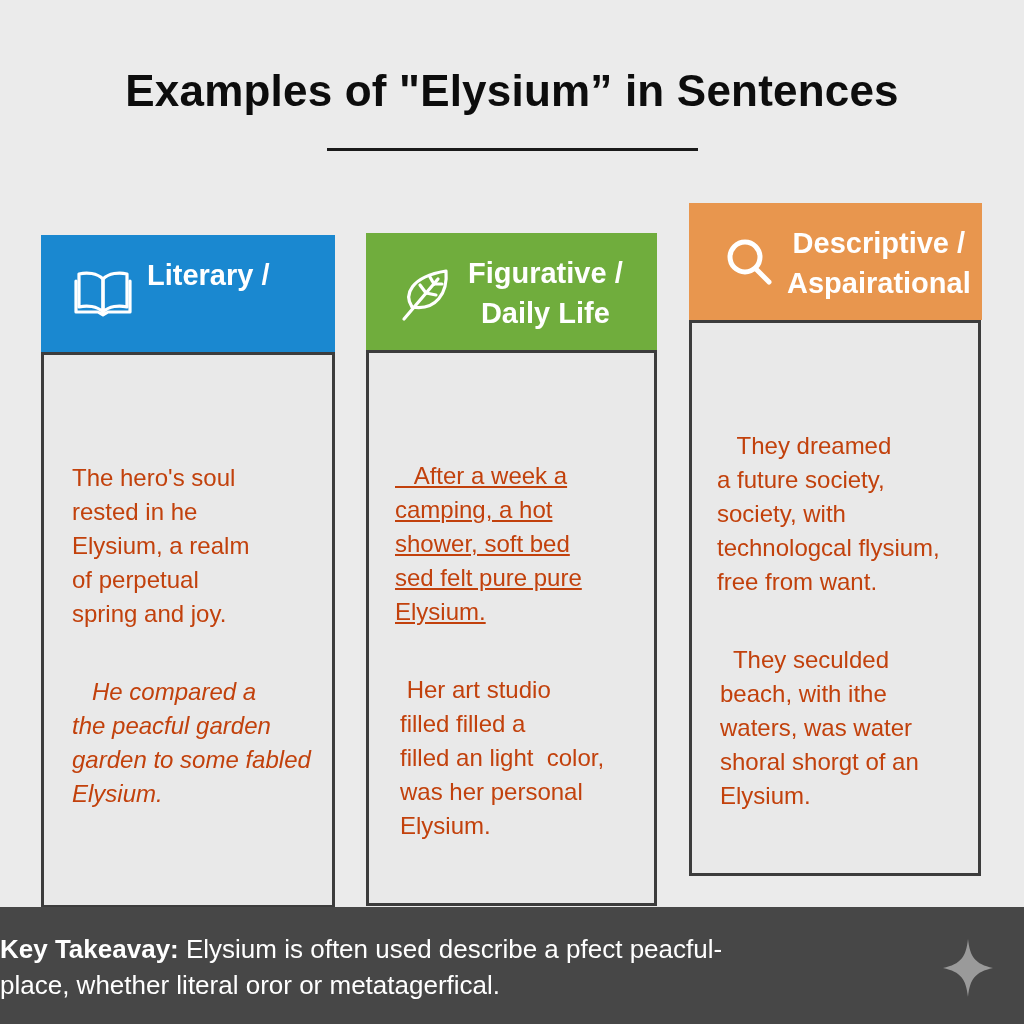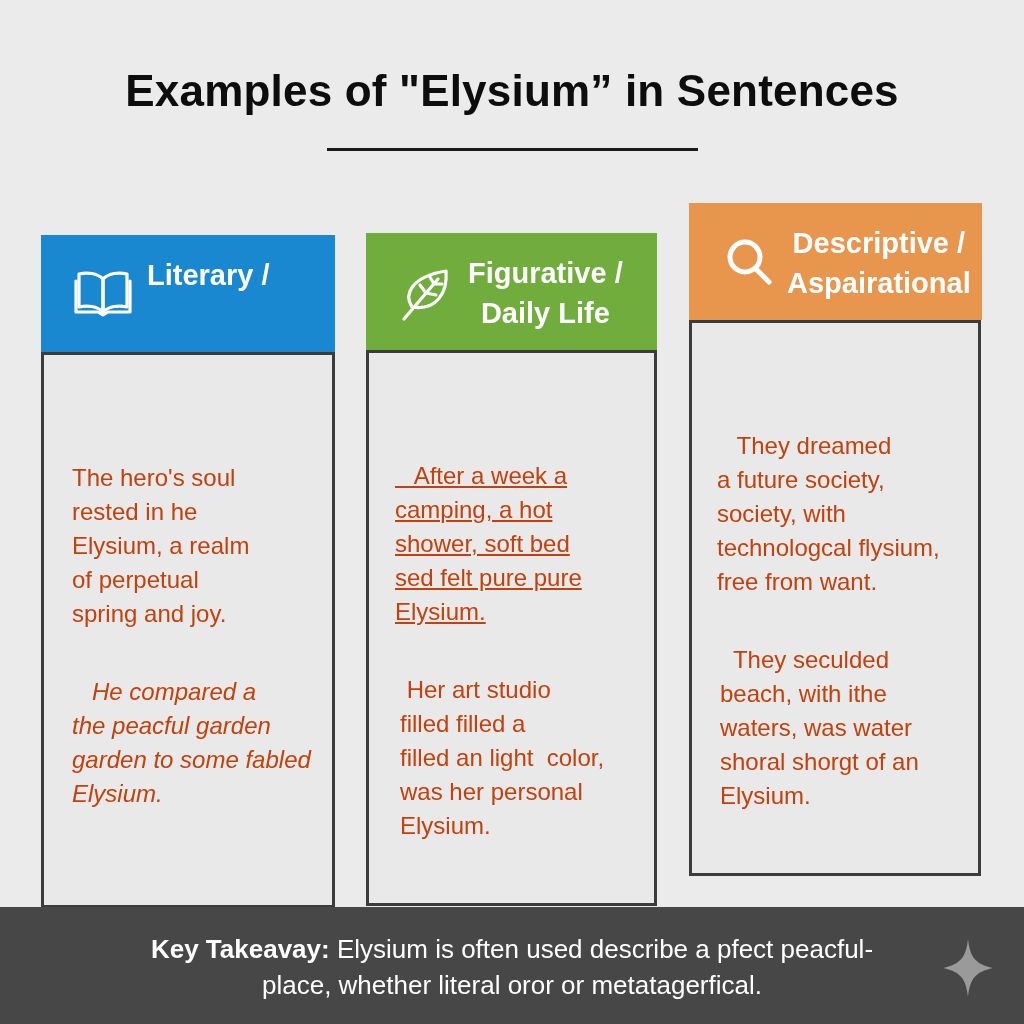--- a/index.html
+++ b/index.html
@@ -73,21 +73,20 @@
       position: absolute;
       left: 0; top: 907px;
       width: 1024px; height: 117px;
       background: #474747;
       color: #ffffff;
     }
     .footer-text {
       position: absolute;
       left: 0; top: 24px;
       width: 1024px;
-      text-align: center;
       font-size: 26px;
       line-height: 36px;
       white-space: pre;
     }
     .footer-text .key { font-weight: 700; }
     .sparkle {
       position: absolute;
       left: 943px; top: 32px;
       width: 50px; height: 58px;
     }

